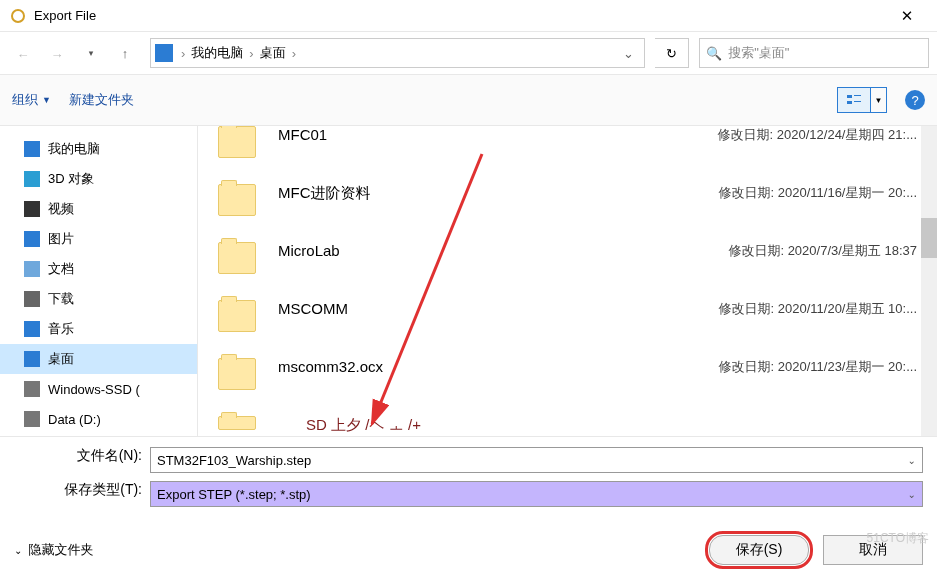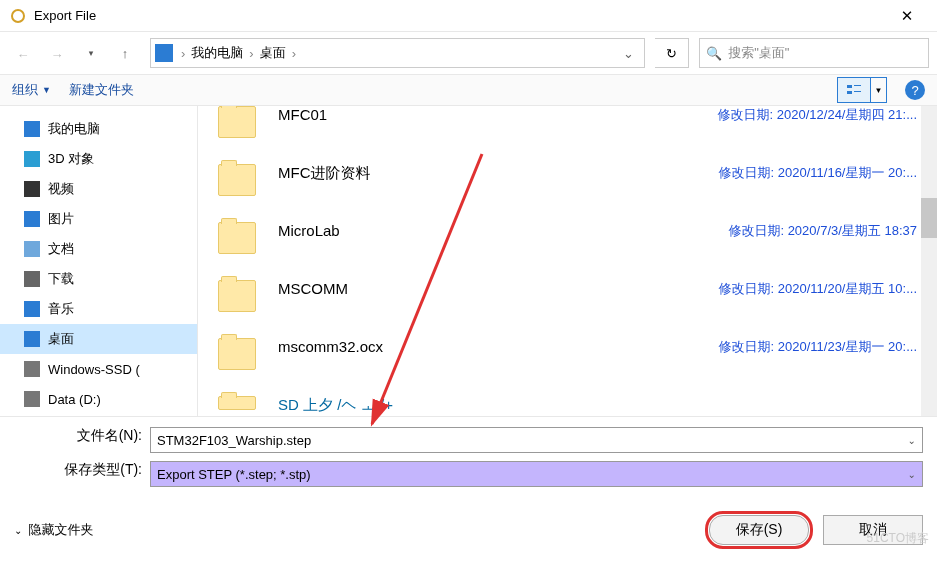--- a/index.html
+++ b/index.html
@@ -15,21 +15,21 @@
 .nav-btn.disabled { color: #bbb; }
 .path-box { flex: 1; height: 30px; border: 1px solid #ccc; display: flex; align-items: center; padding: 0 4px; margin: 0 6px; }
 .path-icon { width: 18px; height: 18px; background: #2b7cd3; margin-right: 6px; }
 .crumb { padding: 0 4px; cursor: pointer; }
 .crumb-sep { color: #888; padding: 0 2px; }
 .path-drop { margin-left: auto; color: #666; padding: 0 6px; }
 .refresh-btn { width: 34px; height: 30px; border: 1px solid #ccc; border-left: none; display: flex; align-items: center; justify-content: center; }
 .search-box { width: 230px; height: 30px; border: 1px solid #ccc; display: flex; align-items: center; padding: 0 6px; color: #888; margin-left: 6px; }
 .search-box .si { margin-right: 6px; }
 
-.toolbar { height: 32px; display: flex; align-items: center; padding: 0 12px; border-top: 1px solid #e8e8e8; border-bottom: 1px solid #e8e8e8; background: #fafafa; }
+.toolbar { height: 52px; display: flex; align-items: center; padding: 0 12px; border-top: 1px solid #e8e8e8; border-bottom: 1px solid #e8e8e8; background: #fafafa; }
 .toolbar .link { color: #1a4ea0; cursor: pointer; display: flex; align-items: center; }
 .toolbar .drop { font-size: 9px; margin-left: 4px; color: #1a4ea0; }
 .toolbar .gap { width: 18px; }
 .toolbar .spacer { flex: 1; }
 .view-toggle { width: 50px; height: 26px; border: 1px solid #2b7cd3; display: flex; }
 .view-toggle .vt-a { flex: 1; background: #e5f1fb; display: flex; align-items: center; justify-content: center; }
 .view-toggle .vt-b { width: 16px; border-left: 1px solid #2b7cd3; display: flex; align-items: center; justify-content: center; font-size: 8px; }
 .help { width: 20px; height: 20px; border-radius: 50%; background: #2b7cd3; color: #fff; display: flex; align-items: center; justify-content: center; font-size: 13px; margin-left: 18px; }
 
 .main { display: flex; height: 310px; }
@@ -46,22 +46,22 @@
 .icn.music { background: #2b7cd3; }
 .icn.desk  { background: #2b7cd3; }
 .icn.ssd   { background: #777; }
 .icn.disk  { background: #777; }
 
 .filelist { flex: 1; position: relative; overflow: hidden; }
 .file-row { height: 58px; display: flex; align-items: flex-start; padding: 0 20px; }
 .file-row .folder-icon { width: 38px; height: 32px; background: #ffe9a8; border: 1px solid #e8c96a; border-radius: 2px; margin-right: 22px; position: relative; }
 .file-row .folder-icon::before { content:""; position:absolute; top:-5px; left:2px; width:14px; height:5px; background:#ffe9a8; border:1px solid #e8c96a; border-bottom:none; border-radius:2px 2px 0 0; }
 .file-row .fr-name { flex: 1; font-size: 15px; }
-.file-row .fr-meta { color: #1d4ed8; font-size: 13px; white-space: nowrap; }
-.file-row.trunc .fr-name { color: #0369a1; }
+.file-row .fr-meta { color: #404040; font-size: 13px; white-space: nowrap; }
+.file-row.trunc .fr-name { color: #7f1d1d; margin-left: 28px; }
 .scrollbar { position: absolute; right: 0; top: 0; width: 16px; height: 100%; background: #f0f0f0; }
 .scroll-thumb { position: absolute; right: 0; top: 92px; width: 16px; height: 40px; background: #c7c7c7; }
 
 .bottom { border-top: 1px solid #e8e8e8; padding: 10px 14px 0 14px; }
 .form-row { display: flex; align-items: flex-start; margin-bottom: 8px; }
 .form-row .lbl { width: 136px; text-align: right; padding-right: 8px; font-size: 14px; }
 .form-row .field { flex: 1; height: 26px; border: 1px solid #999; background: #fff; padding: 0 6px; font-size: 13px; display: flex; align-items: center; }
 .form-row .field.combo { background: #c4b5fd; justify-content: space-between; }
 .form-row .field .dd { font-size: 10px; color: #555; }
 

